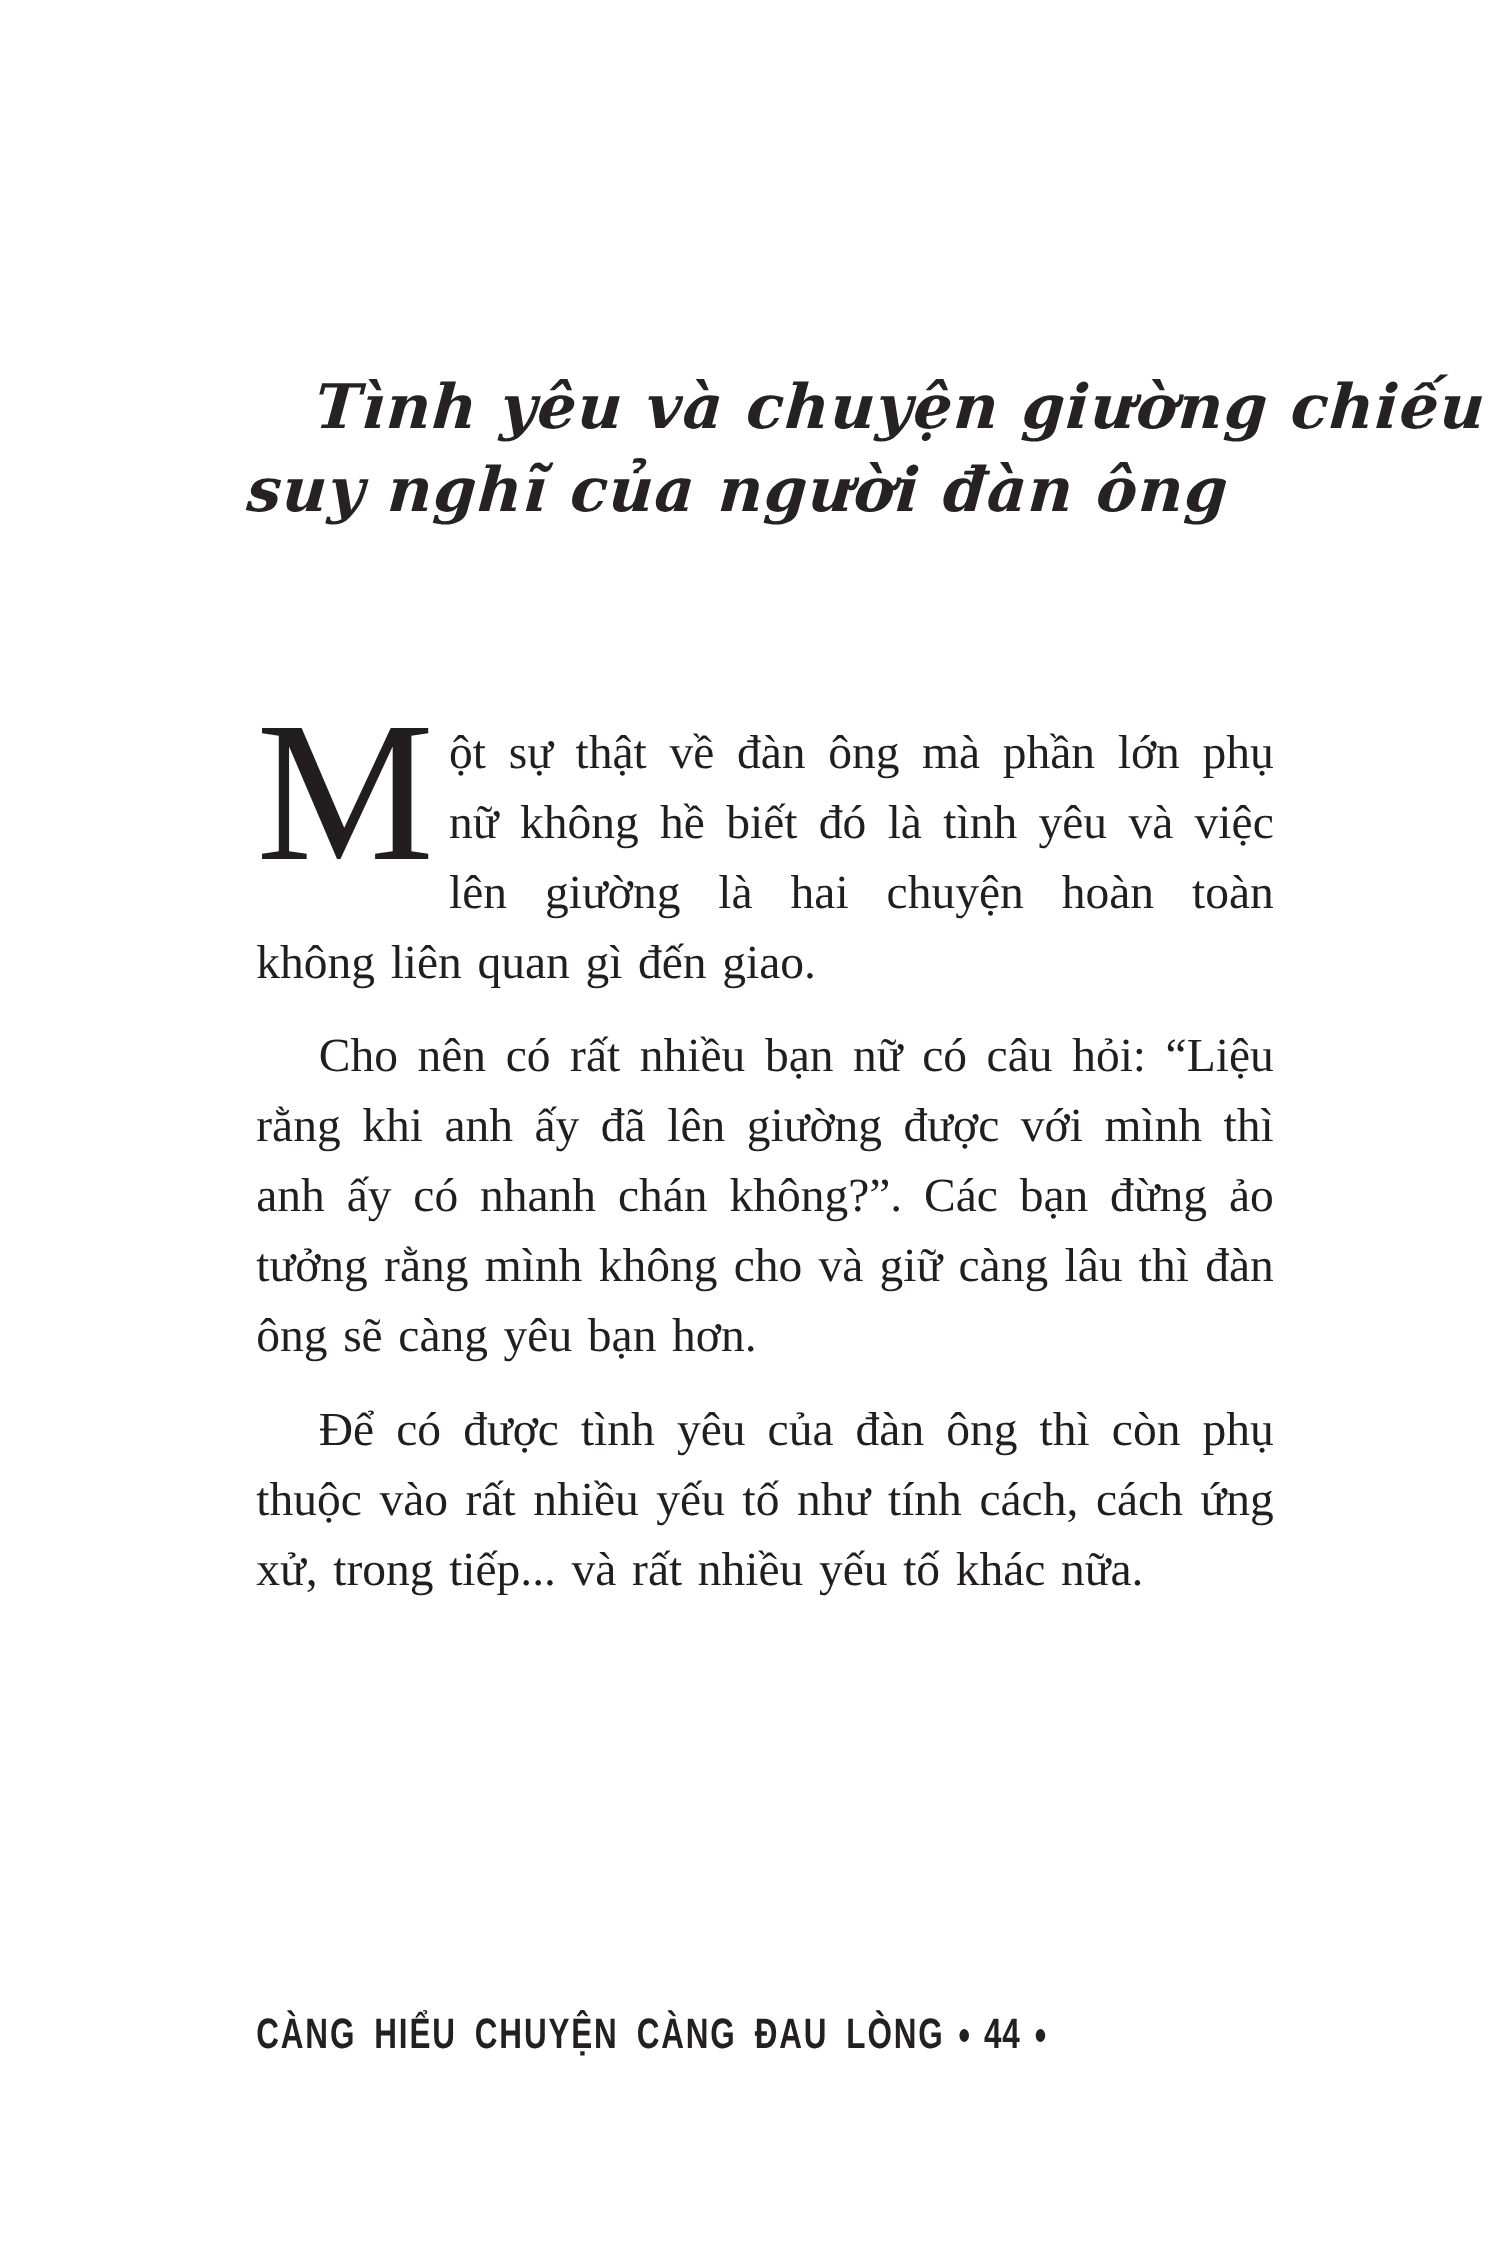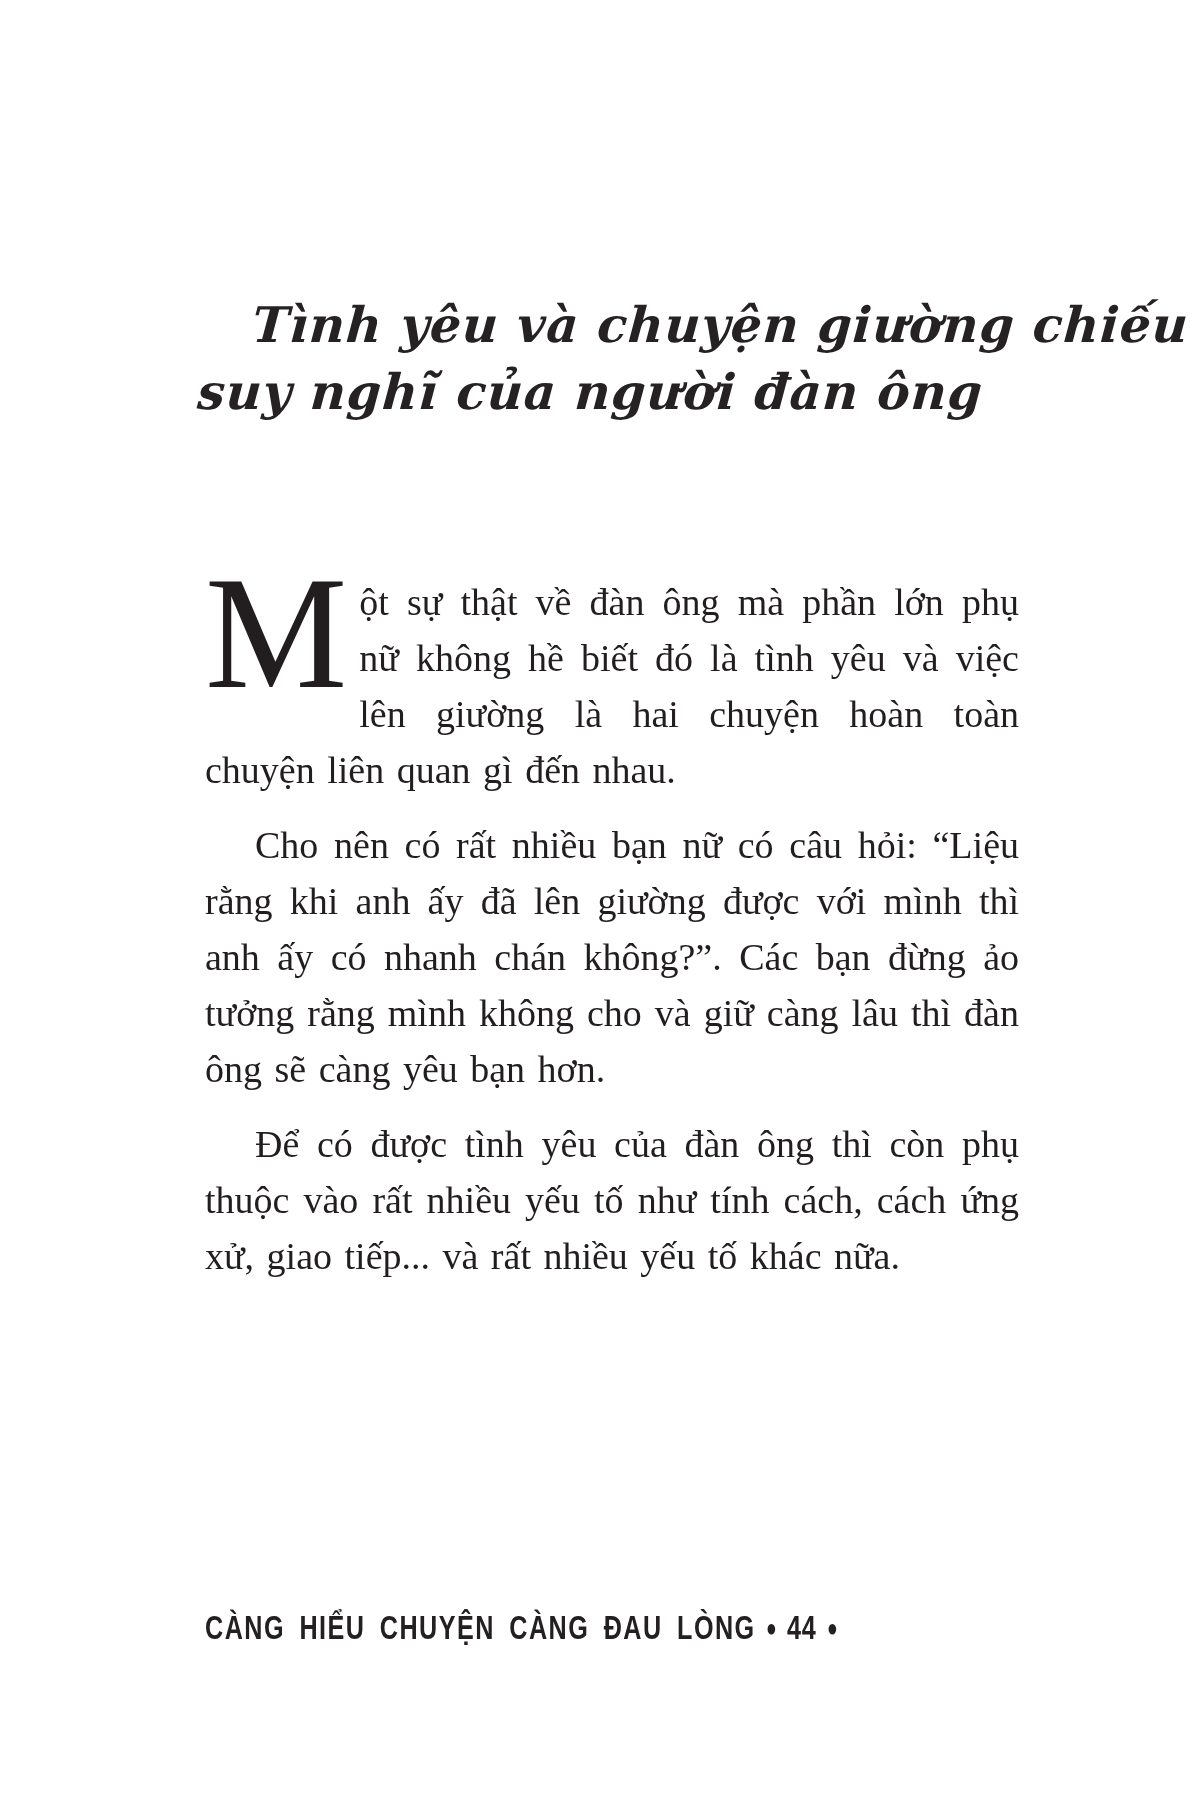--- a/index.html
+++ b/index.html
@@ -89,25 +89,25 @@
 <body>
 
 <div class="page">
 
   <h1 class="chapter-title">
     <span class="title-line line1">Tình yêu và chuyện giường chiếu trong</span>
     <span class="title-line line2">suy nghĩ của người đàn ông</span>
   </h1>
 
   <div class="body-text">
-    <p class="para first"><span class="dropcap">M</span><span>ột sự thật về đàn ông mà phần lớn phụ nữ không hề biết đó là tình yêu và việc lên giường là hai chuyện hoàn toàn chuyện liên quan gì đến nhau.</span></p>
+    <p class="para first"><span class="dropcap">M</span><span>ột sự thật về đàn ông mà phần lớn phụ nữ không hề biết đó là tình yêu và việc lên giường là hai chuyện hoàn toàn không liên quan gì đến giao.</span></p>
 
     <p class="para indent">Cho nên có rất nhiều bạn nữ có câu hỏi: “Liệu rằng khi anh ấy đã lên giường được với mình thì anh ấy có nhanh chán không?”. Các bạn đừng ảo tưởng rằng mình không cho và giữ càng lâu thì đàn ông sẽ càng yêu bạn hơn.</p>
 
-    <p class="para indent">Để có được tình yêu của đàn ông thì còn phụ thuộc vào rất nhiều yếu tố như tính cách, cách ứng xử, giao tiếp... và rất nhiều yếu tố khác nữa.</p>
+    <p class="para indent">Để có được tình yêu của đàn ông thì còn phụ thuộc vào rất nhiều yếu tố như tính cách, cách ứng xử, trong tiếp... và rất nhiều yếu tố khác nữa.</p>
 
   </div>
 
   <footer class="running-footer">
     <span>CÀNG HIỂU CHUYỆN CÀNG ĐAU LÒNG</span>
     <span class="dot">●</span>
     <span class="pagenum">44</span>
     <span class="dot">●</span>
   </footer>
 

